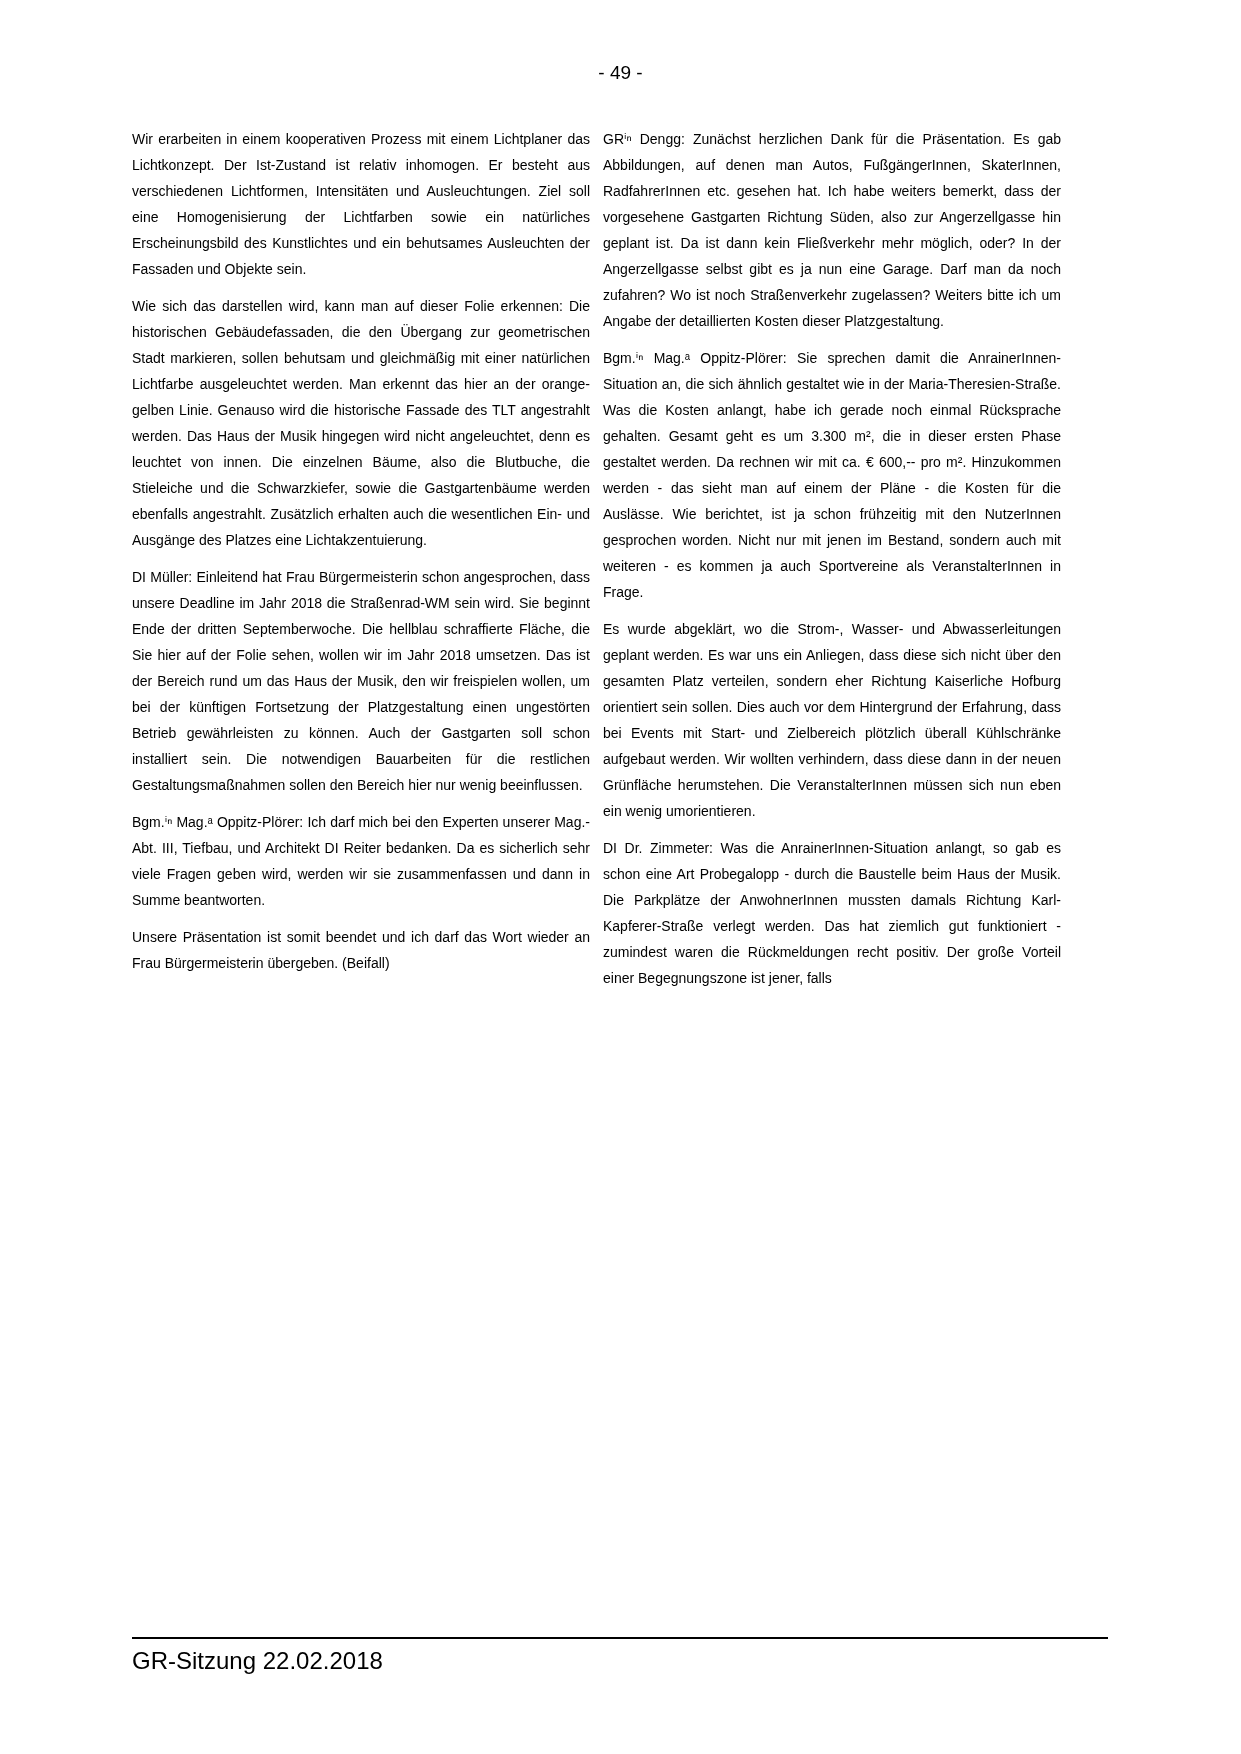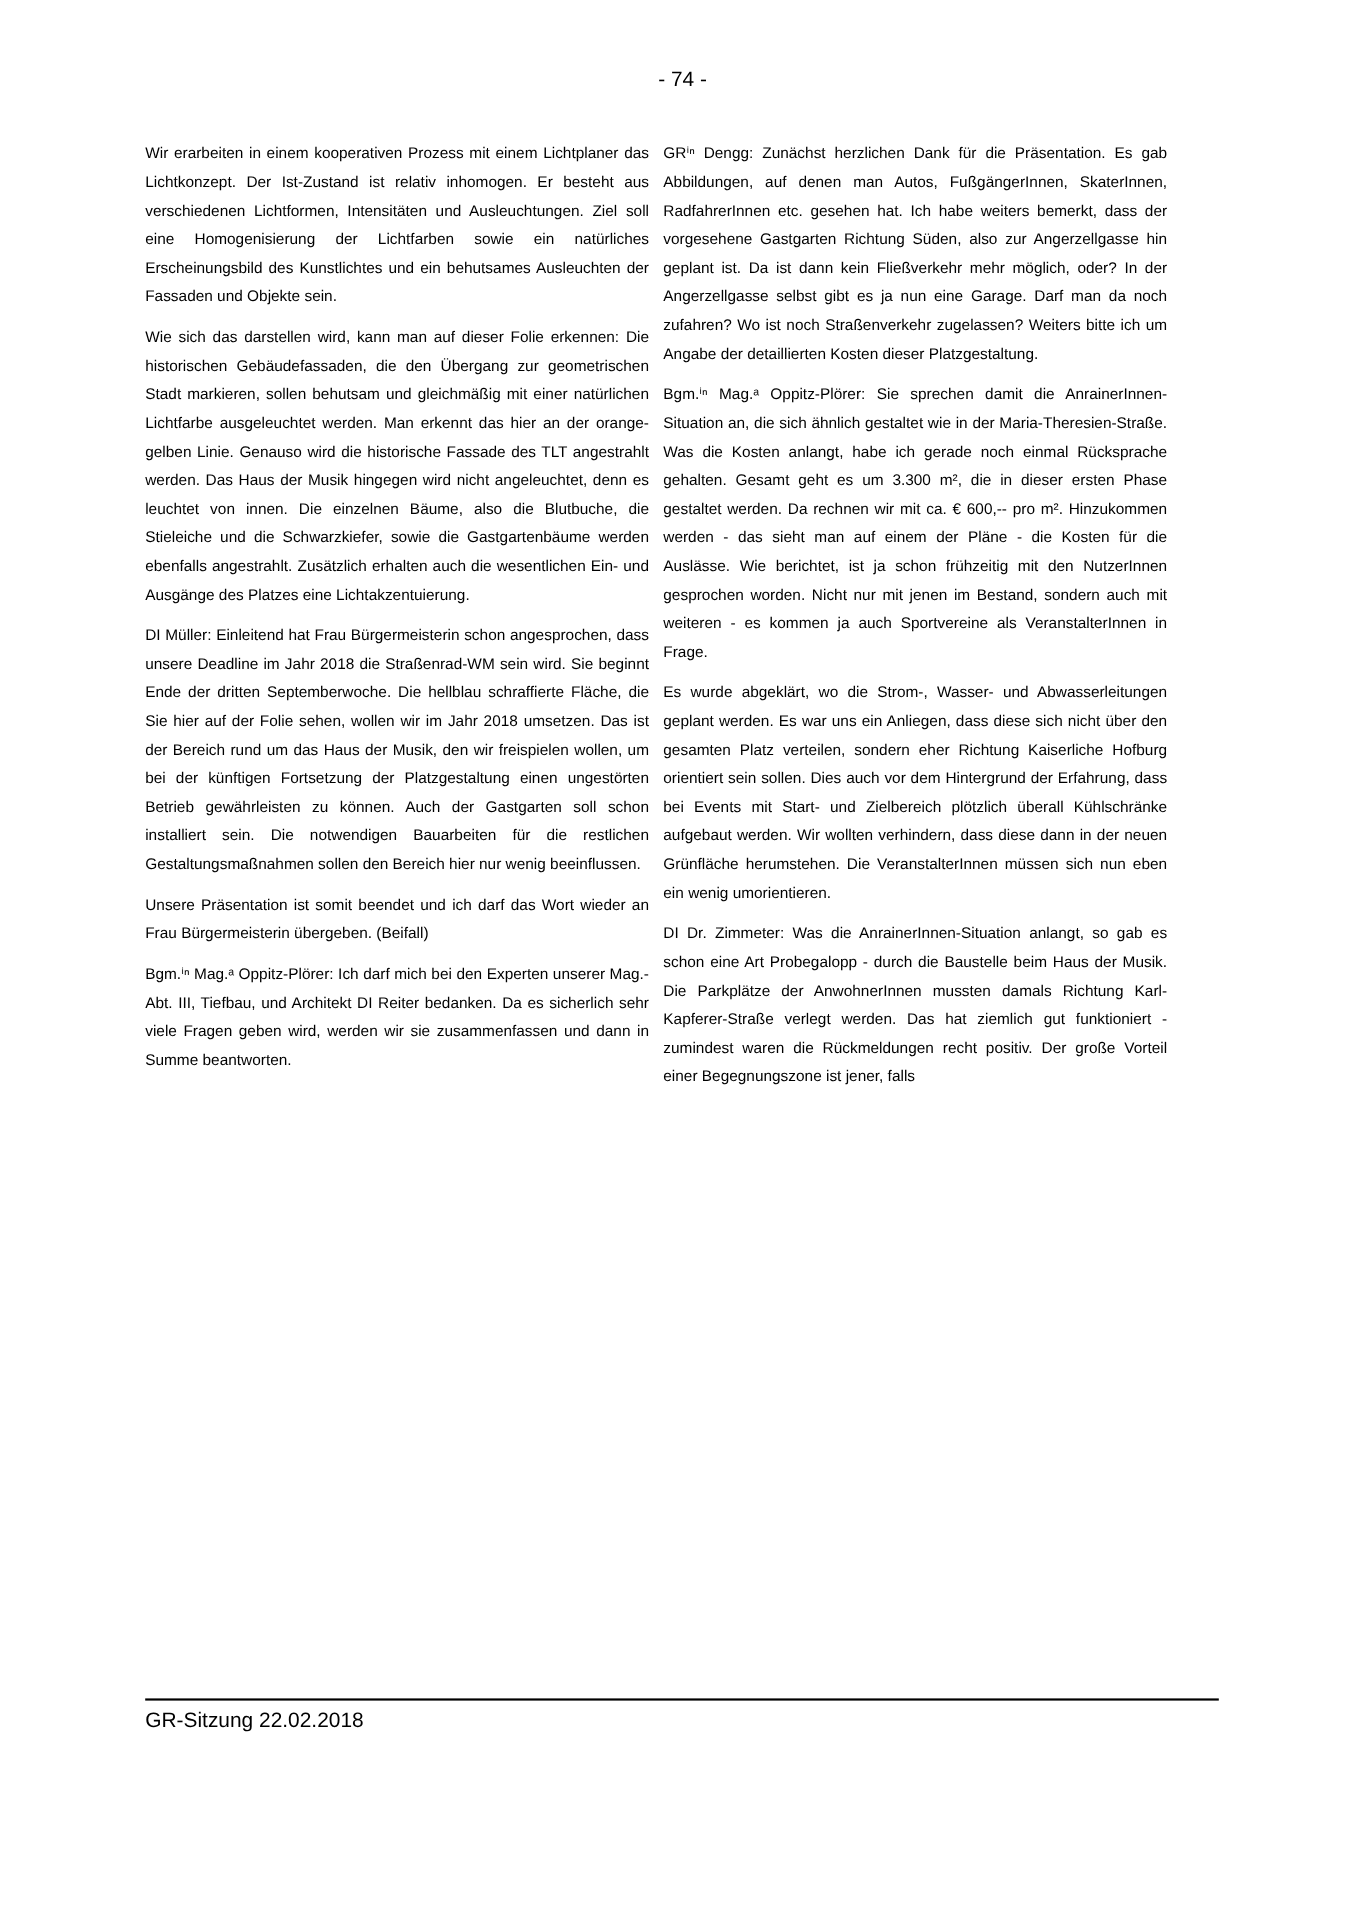--- a/index.html
+++ b/index.html
@@ -40,41 +40,41 @@
     margin-bottom: 11px;
     hyphens: auto;
     -webkit-hyphens: auto;
   }
   .speaker {
     font-weight: normal;
     margin-top: 43px;
   }
   .footer {
     position: absolute;
-    top: 1544px;
+    top: 1637px;
     left: 132px;
     width: 976px;
     border-top: 2px solid #000000;
     padding-top: 8px;
-    font-size: 19px;
+    font-size: 24px;
   }
 </style>
 </head>
 <body>
 
-<div class="page-number">- 74 -</div>
+<div class="page-number">- 49 -</div>
 
 <div class="content">
 
   <div class="col">
     <p class="para"><strong class="speaker"></strong><span>Wir erarbeiten in einem kooperativen Prozess mit einem Lichtplaner das Lichtkonzept. Der Ist-Zustand ist relativ inhomogen. Er besteht aus verschiedenen Lichtformen, Intensitäten und Ausleuchtungen. Ziel soll eine Homogenisierung der Lichtfarben sowie ein natürliches Erscheinungsbild des Kunstlichtes und ein behutsames Ausleuchten der Fassaden und Objekte sein.</span></p>
     <p class="para"><strong class="speaker"></strong><span>Wie sich das darstellen wird, kann man auf dieser Folie erkennen: Die historischen Gebäudefassaden, die den Übergang zur geometrischen Stadt markieren, sollen behutsam und gleichmäßig mit einer natürlichen Lichtfarbe ausgeleuchtet werden. Man erkennt das hier an der orange-gelben Linie. Genauso wird die historische Fassade des TLT angestrahlt werden. Das Haus der Musik hingegen wird nicht angeleuchtet, denn es leuchtet von innen. Die einzelnen Bäume, also die Blutbuche, die Stieleiche und die Schwarzkiefer, sowie die Gastgartenbäume werden ebenfalls angestrahlt. Zusätzlich erhalten auch die wesentlichen Ein- und Ausgänge des Platzes eine Lichtakzentuierung.</span></p>
     <p class="para"><strong class="speaker">DI Müller: </strong><span>Einleitend hat Frau Bürgermeisterin schon angesprochen, dass unsere Deadline im Jahr 2018 die Straßenrad-WM sein wird. Sie beginnt Ende der dritten Septemberwoche. Die hellblau schraffierte Fläche, die Sie hier auf der Folie sehen, wollen wir im Jahr 2018 umsetzen. Das ist der Bereich rund um das Haus der Musik, den wir freispielen wollen, um bei der künftigen Fortsetzung der Platzgestaltung einen ungestörten Betrieb gewährleisten zu können. Auch der Gastgarten soll schon installiert sein. Die notwendigen Bauarbeiten für die restlichen Gestaltungsmaßnahmen sollen den Bereich hier nur wenig beeinflussen.</span></p>
+    <p class="para"><strong class="speaker">Bgm.ⁱⁿ Mag.ᵃ Oppitz-Plörer: </strong><span>Ich darf mich bei den Experten unserer Mag.-Abt. III, Tiefbau, und Architekt DI Reiter bedanken. Da es sicherlich sehr viele Fragen geben wird, werden wir sie zusammenfassen und dann in Summe beantworten.</span></p>
     <p class="para"><strong class="speaker"></strong><span>Unsere Präsentation ist somit beendet und ich darf das Wort wieder an Frau Bürgermeisterin übergeben. (Beifall)</span></p>
-    <p class="para"><strong class="speaker">Bgm.ⁱⁿ Mag.ᵃ Oppitz-Plörer: </strong><span>Ich darf mich bei den Experten unserer Mag.-Abt. III, Tiefbau, und Architekt DI Reiter bedanken. Da es sicherlich sehr viele Fragen geben wird, werden wir sie zusammenfassen und dann in Summe beantworten.</span></p>
   </div>
 
   <div class="col">
     <p class="para"><strong class="speaker">GRⁱⁿ Dengg: </strong><span>Zunächst herzlichen Dank für die Präsentation. Es gab Abbildungen, auf denen man Autos, FußgängerInnen, SkaterInnen, RadfahrerInnen etc. gesehen hat. Ich habe weiters bemerkt, dass der vorgesehene Gastgarten Richtung Süden, also zur Angerzellgasse hin geplant ist. Da ist dann kein Fließverkehr mehr möglich, oder? In der Angerzellgasse selbst gibt es ja nun eine Garage. Darf man da noch zufahren? Wo ist noch Straßenverkehr zugelassen? Weiters bitte ich um Angabe der detaillierten Kosten dieser Platzgestaltung.</span></p>
     <p class="para"><strong class="speaker">Bgm.ⁱⁿ Mag.ᵃ Oppitz-Plörer: </strong><span>Sie sprechen damit die AnrainerInnen-Situation an, die sich ähnlich gestaltet wie in der Maria-Theresien-Straße. Was die Kosten anlangt, habe ich gerade noch einmal Rücksprache gehalten. Gesamt geht es um 3.300 m², die in dieser ersten Phase gestaltet werden. Da rechnen wir mit ca. € 600,-- pro m². Hinzukommen werden - das sieht man auf einem der Pläne - die Kosten für die Auslässe. Wie berichtet, ist ja schon frühzeitig mit den NutzerInnen gesprochen worden. Nicht nur mit jenen im Bestand, sondern auch mit weiteren - es kommen ja auch Sportvereine als VeranstalterInnen in Frage.</span></p>
     <p class="para"><strong class="speaker"></strong><span>Es wurde abgeklärt, wo die Strom-, Wasser- und Abwasserleitungen geplant werden. Es war uns ein Anliegen, dass diese sich nicht über den gesamten Platz verteilen, sondern eher Richtung Kaiserliche Hofburg orientiert sein sollen. Dies auch vor dem Hintergrund der Erfahrung, dass bei Events mit Start- und Zielbereich plötzlich überall Kühlschränke aufgebaut werden. Wir wollten verhindern, dass diese dann in der neuen Grünfläche herumstehen. Die VeranstalterInnen müssen sich nun eben ein wenig umorientieren.</span></p>
     <p class="para"><strong class="speaker">DI Dr. Zimmeter: </strong><span>Was die AnrainerInnen-Situation anlangt, so gab es schon eine Art Probegalopp - durch die Baustelle beim Haus der Musik. Die Parkplätze der AnwohnerInnen mussten damals Richtung Karl-Kapferer-Straße verlegt werden. Das hat ziemlich gut funktioniert - zumindest waren die Rückmeldungen recht positiv. Der große Vorteil einer Begegnungszone ist jener, falls</span></p>
   </div>
 
 </div>

